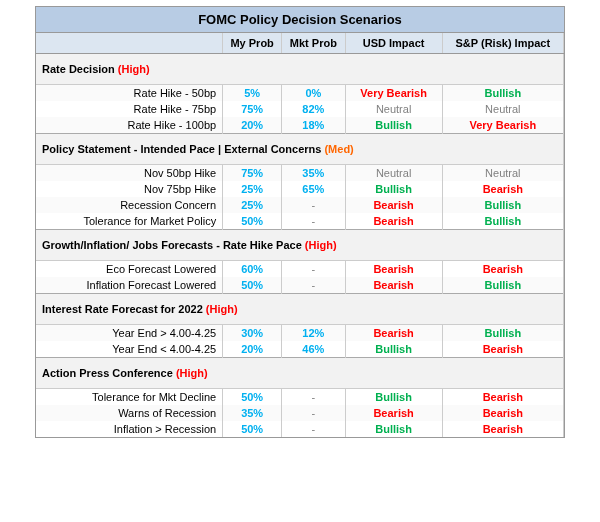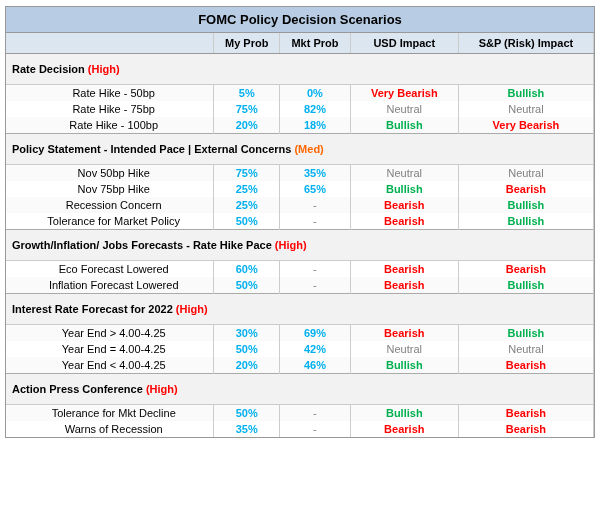--- a/index.html
+++ b/index.html
@@ -3,21 +3,21 @@
   <meta charset="utf-8">
   <style>
     * { margin: 0; padding: 0; box-sizing: border-box; }
     body {
       font-family: Arial, sans-serif;
       font-size: 11px;
       background: #fff;
       width: 600px;
     }
     .container {
-      width: 590px;
+      width: 530px;
       margin: 6px auto;
       border: 1px solid #999;
     }
     .title-row {
       background: #b8cce4;
       text-align: center;
       font-weight: bold;
       font-size: 13px;
       padding: 5px 4px;
       border-bottom: 1px solid #999;
@@ -46,21 +46,21 @@
     tr.section-header td {
       background: #f2f2f2;
       font-weight: bold;
       font-size: 11px;
       padding: 9px 6px;
       border-top: 1px solid #aaa;
       border-bottom: 1px solid #ccc;
     }
     tr.data-row td { background: #fff; }
     tr.data-row:nth-child(even) td { background: #fafafa; }
-    .col-label { text-align: center; padding-left: 14px; }
+    .col-label { text-align: right; padding-left: 14px; }
     .col-myprob { text-align: center; color: #00b0f0; font-weight: bold; }
     .col-mktprob { text-align: center; color: #00b0f0; font-weight: bold; }
     .col-usd { text-align: center; }
     .col-sp { text-align: center; }
   </style>
 </head>
 <body>
 
 <div class="container">
   <div class="title-row">FOMC Policy Decision Scenarios</div>
@@ -146,30 +146,23 @@
           <td class="col-mktprob" style="color: rgb(128, 128, 128); font-weight: normal;">-</td>
           <td class="col-usd" style="color: rgb(255, 0, 0); font-weight: bold;">Bearish</td>
           <td class="col-sp" style="color: rgb(0, 176, 80); font-weight: bold;">Bullish</td>
         </tr>
         <tr class="section-header">
           <td colspan="5"><span>Interest Rate Forecast for 2022 </span><span style="color: rgb(255, 0, 0);">(High)</span></td>
         </tr>
         <tr class="data-row">
           <td class="col-label">Year End &gt; 4.00-4.25</td>
           <td class="col-myprob">30%</td>
-          <td class="col-mktprob">69%</td>
+          <td class="col-mktprob">12%</td>
           <td class="col-usd" style="color: rgb(255, 0, 0); font-weight: bold;">Bearish</td>
           <td class="col-sp" style="color: rgb(0, 176, 80); font-weight: bold;">Bullish</td>
-        </tr>
-        <tr class="data-row">
-          <td class="col-label">Year End = 4.00-4.25</td>
-          <td class="col-myprob">50%</td>
-          <td class="col-mktprob">42%</td>
-          <td class="col-usd" style="color: rgb(128, 128, 128);">Neutral</td>
-          <td class="col-sp" style="color: rgb(128, 128, 128);">Neutral</td>
         </tr>
         <tr class="data-row">
           <td class="col-label">Year End &lt; 4.00-4.25</td>
           <td class="col-myprob">20%</td>
           <td class="col-mktprob">46%</td>
           <td class="col-usd" style="color: rgb(0, 176, 80); font-weight: bold;">Bullish</td>
           <td class="col-sp" style="color: rgb(255, 0, 0); font-weight: bold;">Bearish</td>
         </tr>
         <tr class="section-header">
           <td colspan="5"><span>Action Press Conference </span><span style="color: rgb(255, 0, 0);">(High)</span></td>
@@ -181,15 +174,22 @@
           <td class="col-usd" style="color: rgb(0, 176, 80); font-weight: bold;">Bullish</td>
           <td class="col-sp" style="color: rgb(255, 0, 0); font-weight: bold;">Bearish</td>
         </tr>
         <tr class="data-row">
           <td class="col-label">Warns of Recession</td>
           <td class="col-myprob">35%</td>
           <td class="col-mktprob" style="color: rgb(128, 128, 128); font-weight: normal;">-</td>
           <td class="col-usd" style="color: rgb(255, 0, 0); font-weight: bold;">Bearish</td>
           <td class="col-sp" style="color: rgb(255, 0, 0); font-weight: bold;">Bearish</td>
         </tr>
+        <tr class="data-row">
+          <td class="col-label">Inflation &gt; Recession</td>
+          <td class="col-myprob">50%</td>
+          <td class="col-mktprob" style="color: rgb(128, 128, 128); font-weight: normal;">-</td>
+          <td class="col-usd" style="color: rgb(0, 176, 80); font-weight: bold;">Bullish</td>
+          <td class="col-sp" style="color: rgb(255, 0, 0); font-weight: bold;">Bearish</td>
+        </tr>
       </tbody>
   </table>
 </div>
 
 </body></html>

